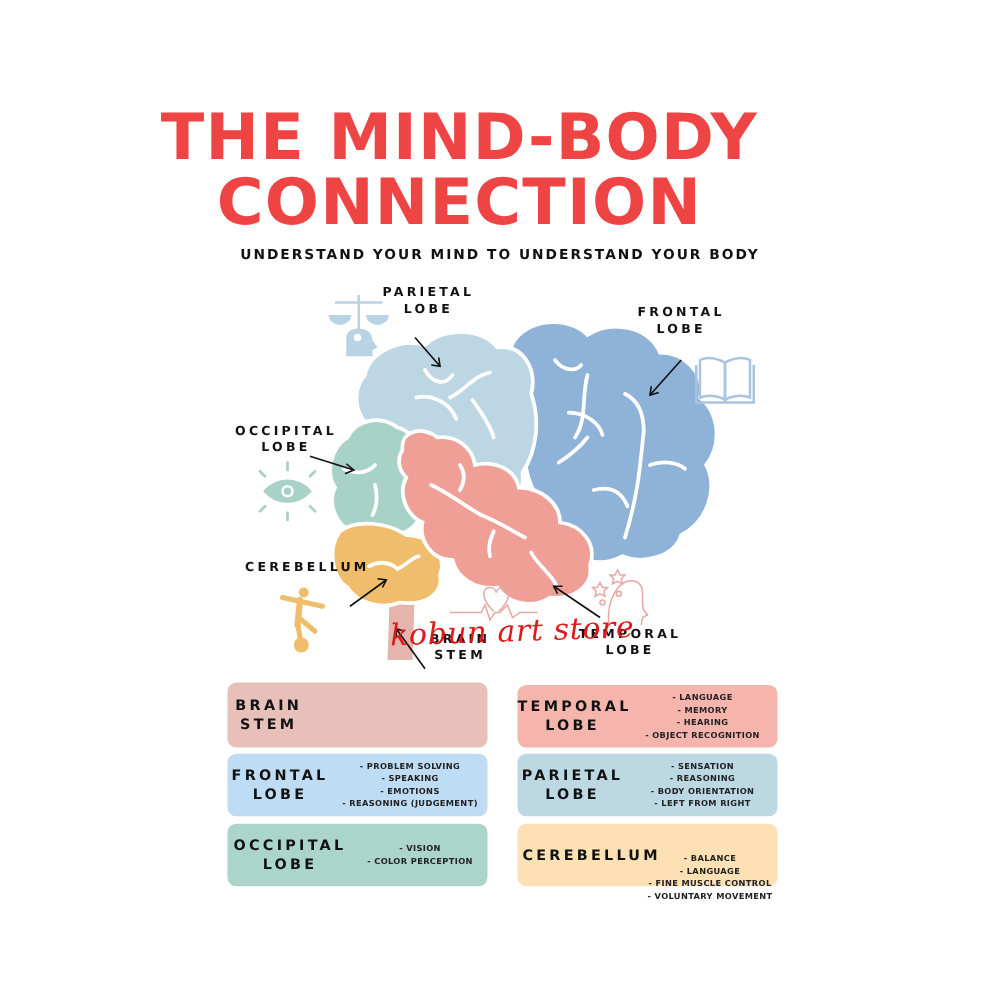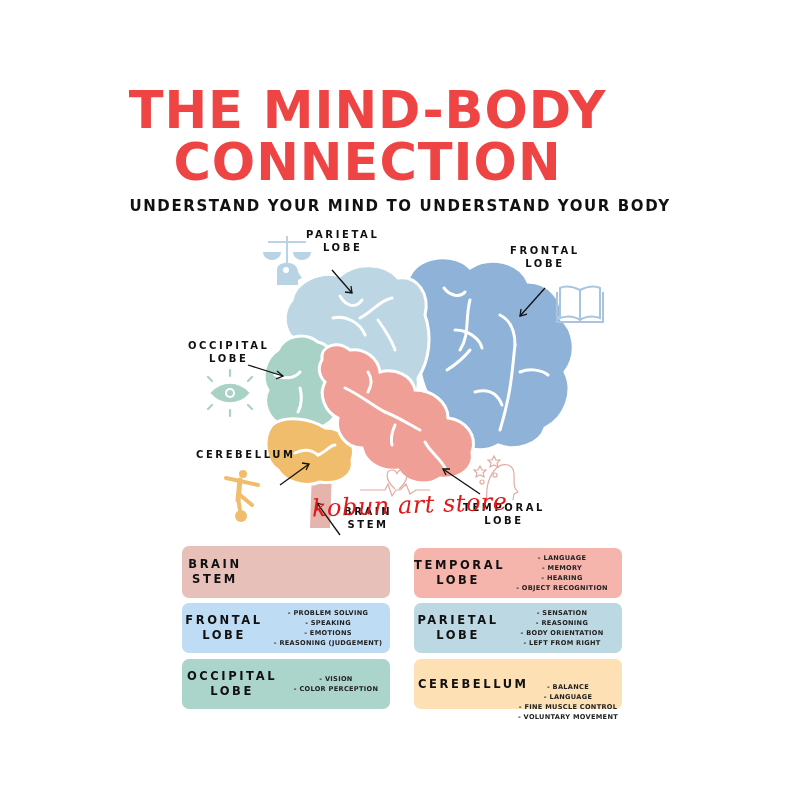--- a/index.html
+++ b/index.html
@@ -8,21 +8,21 @@
 
     .title {
       position: absolute; left: 0; width: 735px; text-align: center;
       font-family: "DejaVu Sans", sans-serif; font-weight: bold;
       font-size: 51px; line-height: 46px; letter-spacing: 1px; color: #ef4444;
     }
     .title.l1 { top: 88px; }
     .title.l2 { top: 140px; }
     .subtitle {
       position: absolute; top: 197px; left: 0; width: 800px; text-align: center;
-      font-family: "DejaVu Sans", sans-serif; font-size: 15px; letter-spacing: 1.6px;
+      font-family: "DejaVu Sans", sans-serif; font-size: 11px; letter-spacing: 1.6px;
       font-weight: bold; color: #111;
     }
 
     .label {
       position: absolute; font-family: "DejaVu Sans", sans-serif; font-weight: bold;
       font-size: 10px; letter-spacing: 2.6px; line-height: 13px; color: #111; text-align: center;
     }
 
     svg.art { position: absolute; left: 0; top: 0; }
 

